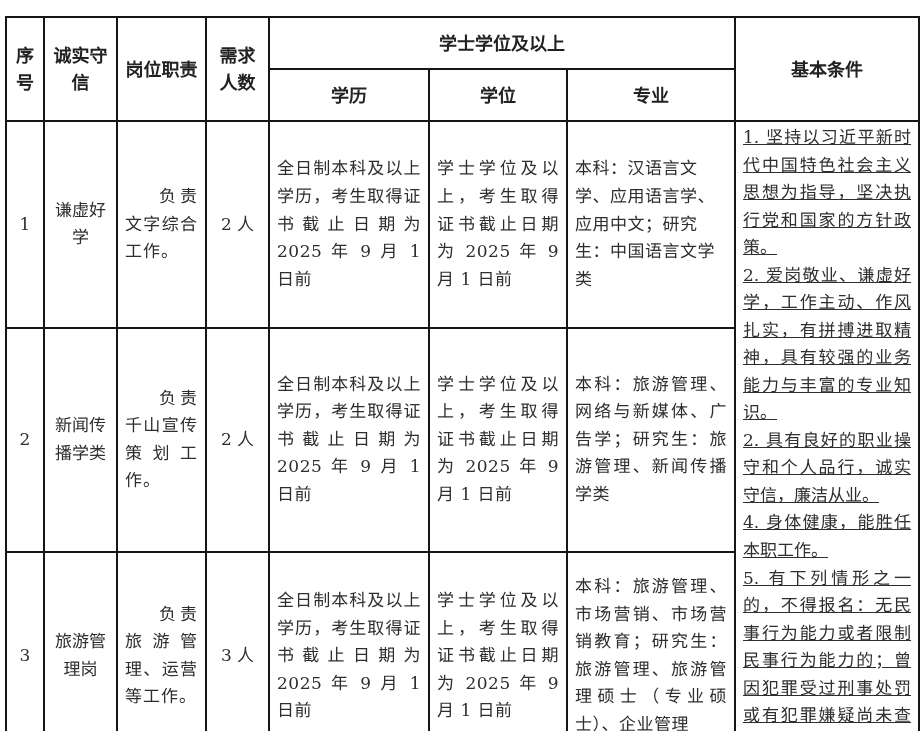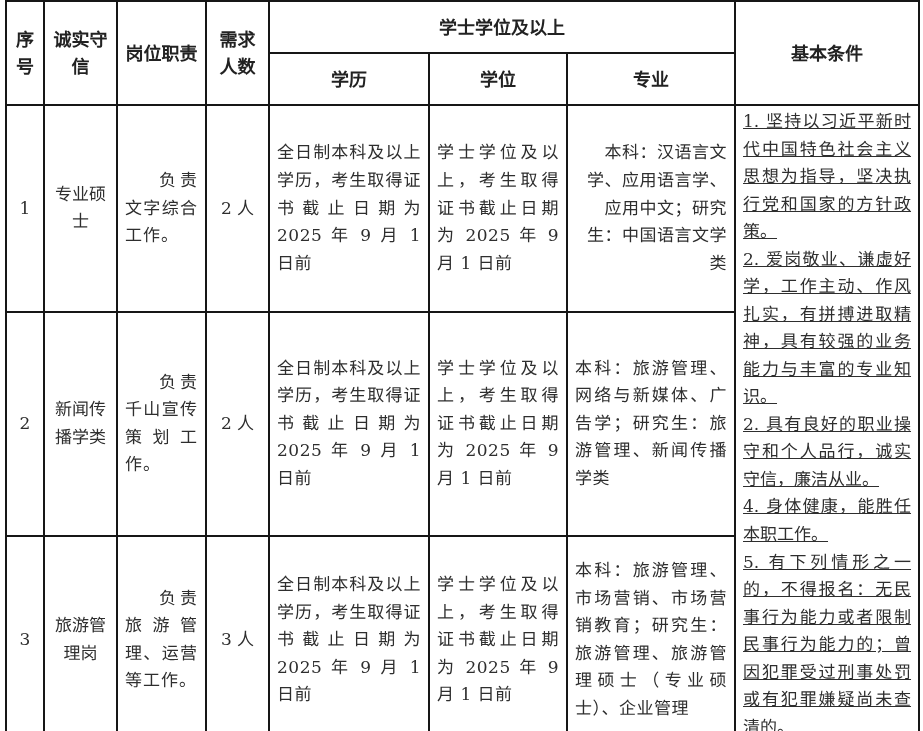--- a/index.html
+++ b/index.html
@@ -6,21 +6,21 @@
     margin: 0;
     padding: 0;
     background: #ffffff;
     font-family: "DejaVu Serif", "Liberation Serif", serif;
     color: #2e2e2e;
   }
   .page {
     width: 923px;
     height: 731px;
     box-sizing: border-box;
-    padding: 0 5px;
+    padding: 16px 5px;
     background: #ffffff;
   }
   table.recruit {
     border-collapse: collapse;
     table-layout: fixed;
     width: 913px;
     height: 723px;
   }
   table.recruit th,
   table.recruit td {
@@ -50,21 +50,21 @@
     border-radius: 22px;
   }
   .cell-duty {
     text-align: justify;
     text-align-last: left;
     text-indent: 2em;
     letter-spacing: 1px;
     padding: 2px 9px;
   }
   .cell-major-center {
-    text-align: right;
+    text-align: left;
     letter-spacing: 0.5px;
   }
   .cell-basic {
     vertical-align: top;
     text-align: justify;
     text-align-last: left;
     line-height: 1.55;
     padding: 3px 6px 3px 7px;
   }
   .cell-basic p {
@@ -98,21 +98,21 @@
       </tr>
       <tr style="height:52px">
         <th>学历</th>
         <th>学位</th>
         <th>专业</th>
       </tr>
     </thead>
     <tbody>
       <tr style="height:200px">
         <td class="cell-center">1</td>
-        <td class="cell-center">专业硕士</td>
+        <td class="cell-center">谦虚好学</td>
         <td class="cell-duty">负责文字综合工作。</td>
         <td class="cell-center">2 人</td>
         <td class="cell-justify">全日制本科及以上学历，考生取得证书截止日期为 2025 年 9 月 1 日前</td>
         <td class="cell-justify">学士学位及以上，考生取得证书截止日期为 2025 年 9 月 1 日前</td>
         <td class="cell-major-center">本科：汉语言文学、应用语言学、应用中文；研究生：中国语言文学类</td>
         <td rowspan="3" class="cell-basic">
           <p>1. 坚持以习近平新时代中国特色社会主义思想为指导，坚决执行党和国家的方针政策。</p>
           <p>2. 爱岗敬业、谦虚好学，工作主动、作风扎实，有拼搏进取精神，具有较强的业务能力与丰富的专业知识。</p>
           <p>2. 具有良好的职业操守和个人品行，诚实守信，廉洁从业。</p>
           <p>4. 身体健康，能胜任本职工作。</p>

